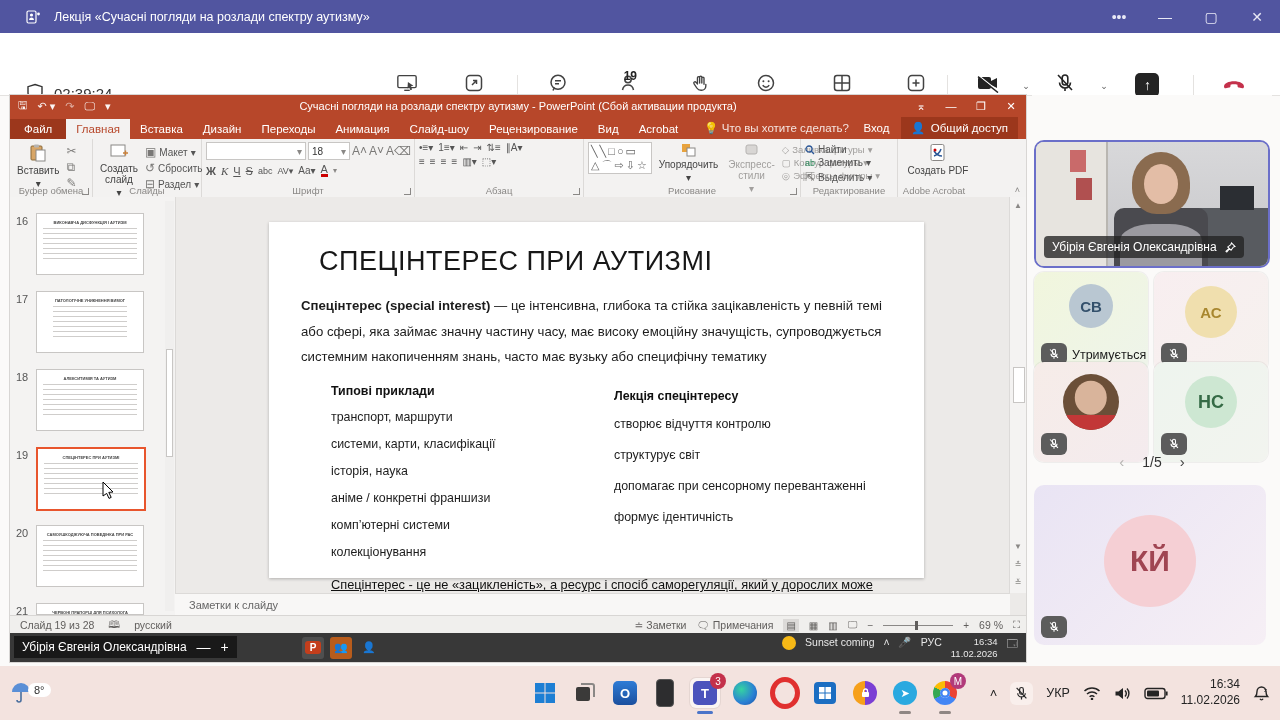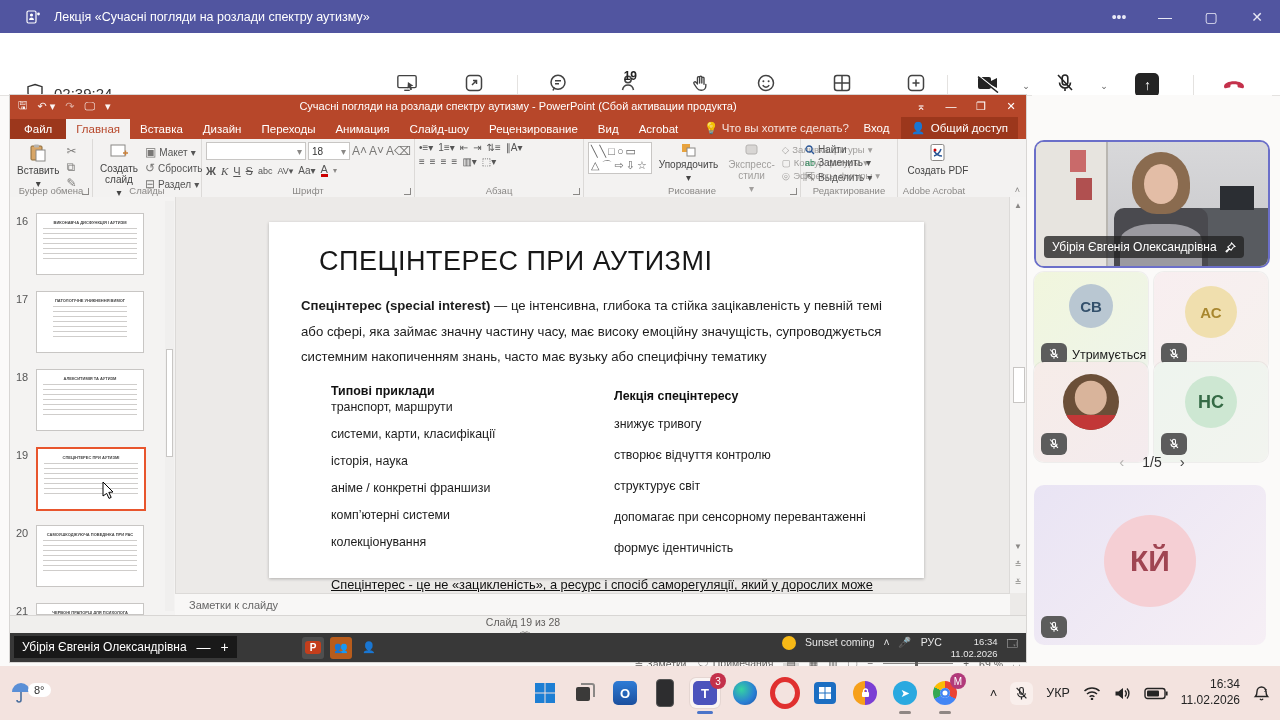--- a/index.html
+++ b/index.html
@@ -71,32 +71,32 @@
   .tlines{margin:3px 6px;height:34px;background:repeating-linear-gradient(#cfcdcb 0 1px,transparent 1px 5px);}
   .tscroll{position:absolute;right:1px;top:4px;width:9px;height:calc(100% - 8px);background:#f0efee;}
   .tscroll .tthumb{position:absolute;left:1px;right:1px;top:36%;height:26%;background:#fff;border:1px solid #c8c6c4;}
   .slidearea{position:absolute;left:165px;top:0;right:16px;height:396px;}
   .slide{position:absolute;left:94px;top:25px;width:655px;height:356px;background:#fff;box-shadow:0 1px 3px rgba(0,0,0,.25);}
   .s-title{margin:24px 0 0 50px;font-size:27px;color:#171717;font-weight:400;letter-spacing:.5px;}
   .s-intro{margin:16px 32px 0 32px;font-size:13.2px;line-height:1.95;color:#1c1c1c;}
   .s-cols{display:flex;margin:14px 0 0 62px;}
   .s-col1{width:283px;}
   .s-col2{width:270px;}
-  .s-colh{font-size:12.4px;font-weight:bold;color:#111;margin-bottom:2px;}
+  .s-colh{font-size:12.4px;font-weight:bold;color:#111;margin-bottom:12px;}
   .s-item{font-size:12.4px;color:#1c1c1c;margin-bottom:13px;white-space:nowrap;}
   .s-col2 .s-colh{margin-top:5px;margin-bottom:14px;}
   .s-col2 .s-item{margin-bottom:17px;}
   .s-concl{margin:2px 40px 0 62px;font-size:12.8px;line-height:1.75;color:#111;text-decoration:underline;}
   .vscroll{position:absolute;right:0;top:0;width:16px;height:396px;background:#f4f3f2;border-left:1px solid #dcdad8;}
   .varrow{position:absolute;left:0;width:100%;text-align:center;font-size:8px;color:#8a8886;}
   .vthumb{position:absolute;left:3px;width:10px;height:34px;top:170px;background:#fff;border:1px solid #c8c6c4;}
   .notesbar{position:absolute;left:165px;top:396px;right:16px;height:22px;background:#f8f7f6;border-top:1px solid #dcdad8;font-size:11px;color:#666;display:flex;align-items:center;padding-left:14px;}
 
   
-  .statusbar{position:absolute;left:0;top:520px;width:100%;height:18px;background:#f0efed;border-top:1px solid #d8d6d4;display:flex;align-items:center;font-size:10.5px;color:#605e5c;flex-direction:column;}
+  .statusbar{position:absolute;left:0;top:520px;width:100%;height:18px;background:#f0efed;border-top:1px solid #d8d6d4;display:flex;align-items:center;font-size:10.5px;color:#605e5c;}
   .sb-right{margin-left:auto;display:flex;align-items:center;gap:10px;padding-right:6px;}
   .sb-ico{font-size:10px;color:#605e5c;}
   .zoomtrack{width:70px;height:1px;background:#8a8886;position:relative;}
   .zoomknob{position:absolute;left:45%;top:-4px;width:3px;height:9px;background:#605e5c;}
 
   
   .darkbar{position:absolute;left:0;top:538px;width:100%;height:29px;background:#383838;display:flex;align-items:center;color:#ddd;}
   .namechip{position:absolute;left:4px;top:3px;height:22px;background:rgba(20,20,20,.88);color:#fff;font-size:12px;display:flex;align-items:center;padding:0 8px;gap:10px;}
   .chipzoom{font-size:14px;color:#fff;}
   .dt-icons{position:absolute;left:292px;display:flex;gap:6px;align-items:center;}
@@ -554,21 +554,20 @@
               <div class="s-colh">Типові приклади</div>
               <div class="s-item">транспорт, маршрути</div>
               <div class="s-item">системи, карти, класифікації</div>
               <div class="s-item">історія, наука</div>
               <div class="s-item">аніме / конкретні франшизи</div>
               <div class="s-item">комп’ютерні системи</div>
               <div class="s-item">колекціонування</div>
             </div>
             <div class="s-col2">
               <div class="s-colh">Лекція спецінтересу</div>
-              <div class="s-item">знижує тривогу</div>
               <div class="s-item">створює відчуття контролю</div>
               <div class="s-item">структурує світ</div>
               <div class="s-item">допомагає при сенсорному перевантаженні</div>
               <div class="s-item">формує ідентичність</div>
             </div>
           </div>
           <div class="s-concl">Спецінтерес - це не «зацикленість», а ресурс і спосіб саморегуляції, який у дорослих може перерастати у професійний інтерес.</div>
         </div>
       </div>
 

